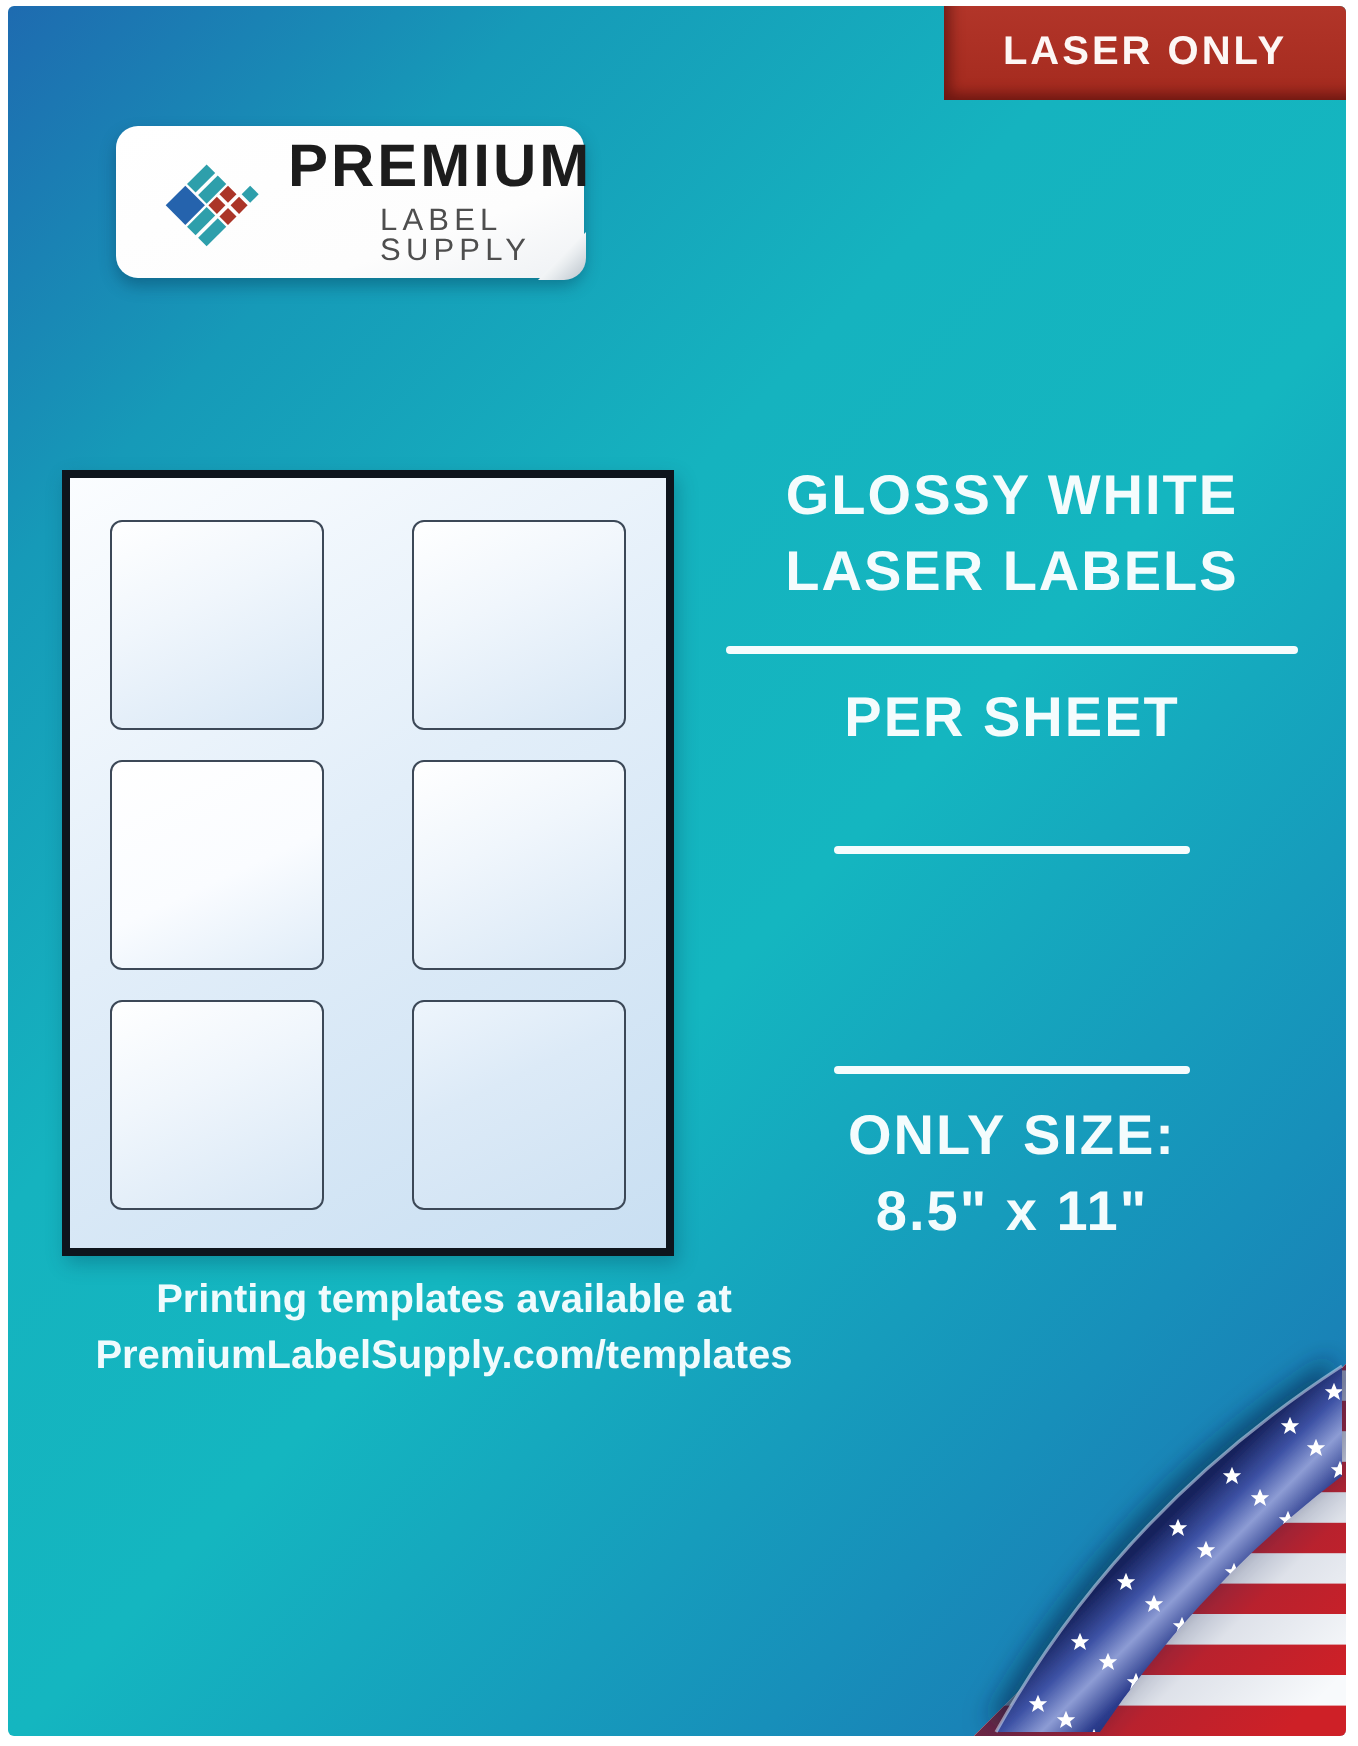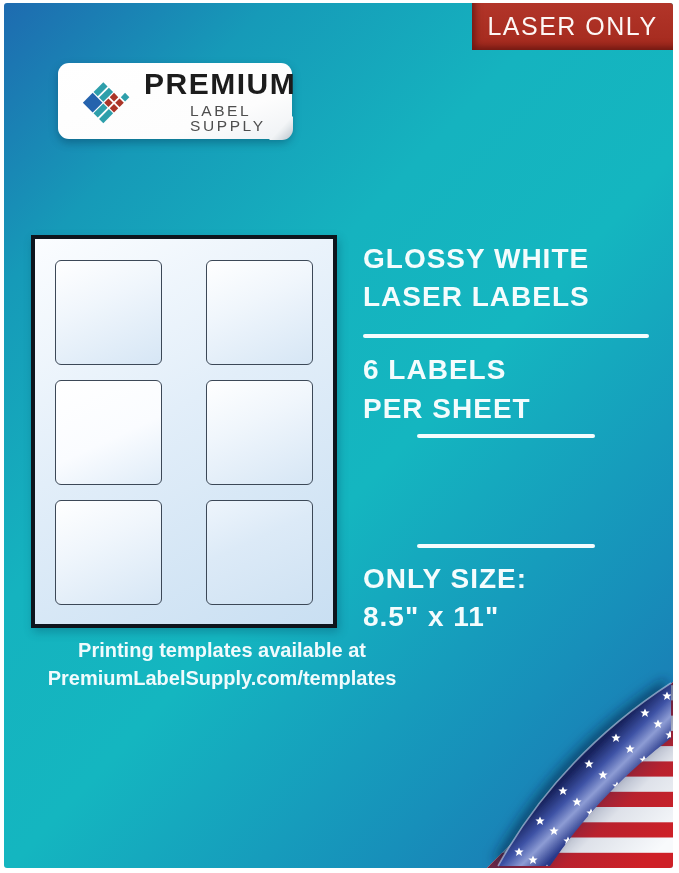--- a/index.html
+++ b/index.html
@@ -5,21 +5,21 @@
   html,body{margin:0;padding:0;background:#ffffff;width:679px;height:873px;overflow:hidden;
     font-family:"Liberation Sans", sans-serif;}
   .page{position:absolute;left:4px;top:3px;width:669px;height:865px;border-radius:3px;overflow:hidden;
     background:linear-gradient(133deg,var(--background_blue,#1e6bb0) 0%,#169ab8 18%,var(--background_teal,#15b3bf) 38%,#14b6c0 55%,#178fba 80%,#1d6cb1 100%);}
 
   
   .badge{position:absolute;top:0;right:0;width:201px;height:47px;
     background:linear-gradient(180deg,#b23529 0%,#a42a1e 100%);
     box-shadow:inset 7px -7px 7px -4px rgba(68,10,8,.6);
     display:flex;align-items:center;justify-content:center;}
-  .badge span{color:#fdf7f5;font-size:25px;font-weight:400;letter-spacing:1.5px;}
+  .badge span{color:#fdf7f5;font-size:20px;font-weight:700;letter-spacing:1.5px;}
 
   
   .sticker{position:absolute;left:54px;top:60px;width:234px;height:76px;border-radius:11px;
     background:linear-gradient(160deg,#ffffff 0%,#fdfdfd 70%,#eef1f4 100%);
     box-shadow:0 4px 8px rgba(3,40,70,.35);display:flex;align-items:center;}
   .sticker .mark{margin-left:16px;width:62px;height:62px;flex:0 0 auto;}
   .brand{margin-left:8px;line-height:1;}
   .brand-top{font-size:30px;font-weight:700;letter-spacing:1.5px;color:#1c1c1c;}
   .brand-bottom{font-size:15.5px;font-weight:400;letter-spacing:2.6px;color:#4e4e4e;margin-top:4px;margin-left:46px;}
   .fold{position:absolute;right:-1px;bottom:-1px;width:24px;height:24px;
@@ -34,21 +34,21 @@
   .label-cell{width:107px;height:105px;border:1.5px solid #3c4857;border-radius:6px;box-sizing:border-box;
     background:linear-gradient(155deg,#ffffff 0%,#f0f6fc 40%,#d6e6f5 100%);}
   .label-cell:nth-child(3){background:linear-gradient(155deg,#ffffff 0%,#fafcff 55%,#dfecf8 100%);}
   .label-cell:nth-child(6){background:linear-gradient(155deg,#eef5fc 0%,#dcEAf7 40%,#cfe2f3 100%);}
 
   
   .note{position:absolute;left:0;top:633px;width:366px;text-align:center;color:#f0fbfd;
     font-size:20px;font-weight:700;line-height:28px;padding-left:35px;}
 
   
-  .specs{position:absolute;left:359px;top:237px;width:286px;height:410px;color:#f4fcfd;text-align:left;}
+  .specs{position:absolute;left:359px;top:226px;width:286px;height:410px;color:#f4fcfd;text-align:center;}
   .specs .block{position:absolute;left:0;width:286px;font-weight:700;letter-spacing:1px;}
   .blk-title{top:0;font-size:28px;line-height:38px;}
   .blk-count{top:110px;font-size:28px;line-height:39px;}
   .blk-size1{top:212px;font-size:28px;line-height:38px;}
   .blk-size2{top:320px;font-size:28px;line-height:38px;}
   .divider{position:absolute;height:4px;border-radius:2px;background:rgba(255,255,255,.96);}
   .d1{top:94px;left:0;width:286px;}
   .d2{top:194px;left:54px;width:178px;}
   .d3{top:304px;left:54px;width:178px;}
 
@@ -107,21 +107,20 @@
     <div>PremiumLabelSupply.com/templates</div>
   </div>
 
   <div class="specs">
     <div class="block blk-title">
       <div>GLOSSY WHITE</div>
       <div>LASER LABELS</div>
     </div>
     <div class="divider d1"></div>
     <div class="block blk-count">
-      <div>6 LABELS</div>
       <div>PER SHEET</div>
     </div>
     <div class="divider d2"></div>
     <div class="divider d3"></div>
     <div class="block blk-size2">
       <div>ONLY SIZE:</div>
       <div>8.5" x 11"</div>
     </div>
   </div>
 

